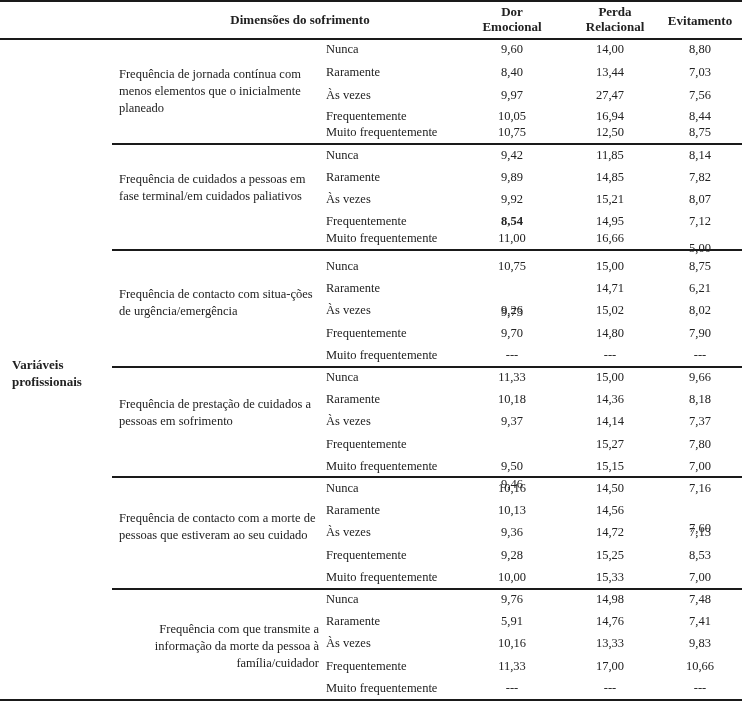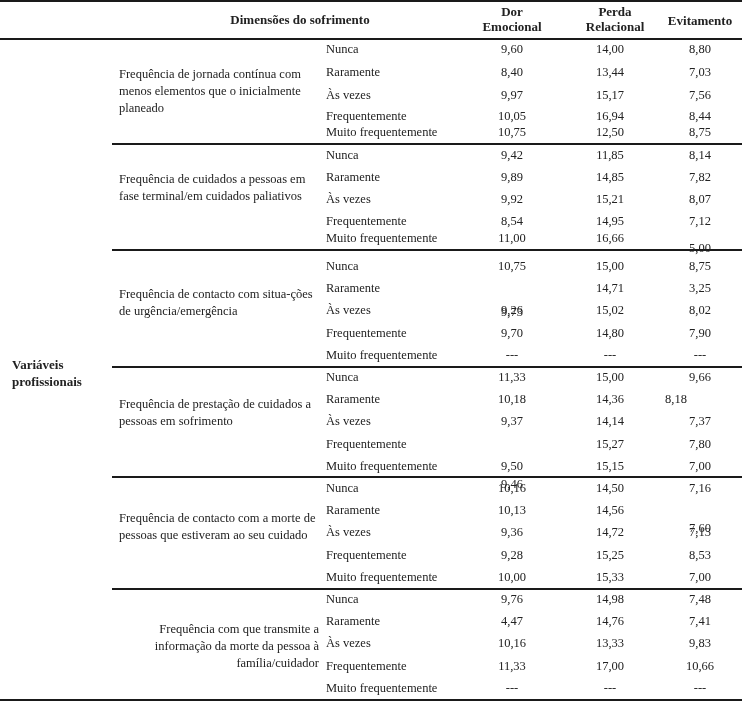--- a/index.html
+++ b/index.html
@@ -52,21 +52,21 @@
       </div>
       <div>
         <div class="abs lvl" style="top: 65px;">Raramente</div>
         <div class="abs num" style="left: 472px; top: 65px;">8,40</div>
         <div class="abs num" style="left: 570px; top: 65px;">13,44</div>
         <div class="abs num" style="left: 660px; top: 65px;">7,03</div>
       </div>
       <div>
         <div class="abs lvl" style="top: 88px;">Às vezes</div>
         <div class="abs num" style="left: 472px; top: 88px;">9,97</div>
-        <div class="abs num" style="left: 570px; top: 88px;">15,17</div>
+        <div class="abs num" style="left: 570px; top: 88px;">27,47</div>
         <div class="abs num" style="left: 660px; top: 88px;">7,56</div>
       </div>
       <div>
         <div class="abs lvl" style="top: 109px;">Frequentemente</div>
         <div class="abs num" style="left: 472px; top: 109px;">10,05</div>
         <div class="abs num" style="left: 570px; top: 109px;">16,94</div>
         <div class="abs num" style="left: 660px; top: 109px;">8,44</div>
       </div>
       <div>
         <div class="abs lvl" style="top: 125px;">Muito frequentemente</div>
@@ -90,21 +90,21 @@
         <div class="abs num" style="left: 660px; top: 170px;">7,82</div>
       </div>
       <div>
         <div class="abs lvl" style="top: 192px;">Às vezes</div>
         <div class="abs num" style="left: 472px; top: 192px;">9,92</div>
         <div class="abs num" style="left: 570px; top: 192px; text-align: center;">15,21</div>
         <div class="abs num" style="left: 660px; top: 192px;">8,07</div>
       </div>
       <div>
         <div class="abs lvl" style="top: 214px;">Frequentemente</div>
-        <div class="abs num" style="left: 472px; top: 214px;">8,54</div>
+        <div class="abs num" style="left: 472px; top: 214px; font-weight: bold;">8,54</div>
         <div class="abs num" style="left: 570px; top: 214px;">14,95</div>
         <div class="abs num" style="left: 660px; top: 214px;">7,12</div>
       </div>
       <div>
         <div class="abs lvl" style="top: 231px;">Muito frequentemente</div>
         <div class="abs num" style="left: 472px; top: 231px;">11,00</div>
         <div class="abs num" style="left: 570px; top: 231px;">16,66</div>
         <div class="abs num" style="left: 660px; top: 241px;">5,00</div>
       </div>
     </div>
@@ -113,21 +113,21 @@
       <div>
         <div class="abs lvl" style="top: 259px;">Nunca</div>
         <div class="abs num" style="left: 472px; top: 259px;">10,75</div>
         <div class="abs num" style="left: 570px; top: 259px;">15,00</div>
         <div class="abs num" style="left: 660px; top: 259px;">8,75</div>
       </div>
       <div>
         <div class="abs lvl" style="top: 281px;">Raramente</div>
         <div class="abs num" style="left: 472px; top: 281px; margin-top: 24px;">9,73</div>
         <div class="abs num" style="left: 570px; top: 281px;">14,71</div>
-        <div class="abs num" style="left: 660px; top: 281px;">3,25</div>
+        <div class="abs num" style="left: 660px; top: 281px;">6,21</div>
       </div>
       <div>
         <div class="abs lvl" style="top: 303px;">Às vezes</div>
         <div class="abs num" style="left: 472px; top: 303px;">9,26</div>
         <div class="abs num" style="left: 570px; top: 303px;">15,02</div>
         <div class="abs num" style="left: 660px; top: 303px;">8,02</div>
       </div>
       <div>
         <div class="abs lvl" style="top: 326px;">Frequentemente</div>
         <div class="abs num" style="left: 472px; top: 326px;">9,70</div>
@@ -146,21 +146,21 @@
       <div>
         <div class="abs lvl" style="top: 370px;">Nunca</div>
         <div class="abs num" style="left: 472px; top: 370px;">11,33</div>
         <div class="abs num" style="left: 570px; top: 370px;">15,00</div>
         <div class="abs num" style="left: 660px; top: 370px;">9,66</div>
       </div>
       <div>
         <div class="abs lvl" style="top: 392px;">Raramente</div>
         <div class="abs num" style="left: 472px; top: 392px;">10,18</div>
         <div class="abs num" style="left: 570px; top: 392px;">14,36</div>
-        <div class="abs num" style="left: 636px; top: 392px;">8,18</div>
+        <div class="abs num" style="left: 660px; top: 392px;">8,18</div>
       </div>
       <div>
         <div class="abs lvl" style="top: 414px;">Às vezes</div>
         <div class="abs num" style="left: 472px; top: 414px;">9,37</div>
         <div class="abs num" style="left: 570px; top: 414px;">14,14</div>
         <div class="abs num" style="left: 660px; top: 414px;">7,37</div>
       </div>
       <div>
         <div class="abs lvl" style="top: 437px;">Frequentemente</div>
         <div class="abs num" style="left: 472px; top: 437px; margin-top: 40px;">9,46</div>
@@ -210,21 +210,21 @@
     <div>
       <div class="abs varname" style="top: 621px; text-align: right;">Frequência com que transmite a informação da morte da pessoa à família/cuidador</div>
       <div>
         <div class="abs lvl" style="top: 592px;">Nunca</div>
         <div class="abs num" style="left: 472px; top: 592px;">9,76</div>
         <div class="abs num" style="left: 570px; top: 592px;">14,98</div>
         <div class="abs num" style="left: 660px; top: 592px;">7,48</div>
       </div>
       <div>
         <div class="abs lvl" style="top: 614px;">Raramente</div>
-        <div class="abs num" style="left: 472px; top: 614px;">4,47</div>
+        <div class="abs num" style="left: 472px; top: 614px;">5,91</div>
         <div class="abs num" style="left: 570px; top: 614px;">14,76</div>
         <div class="abs num" style="left: 660px; top: 614px;">7,41</div>
       </div>
       <div>
         <div class="abs lvl" style="top: 636px;">Às vezes</div>
         <div class="abs num" style="left: 472px; top: 636px;">10,16</div>
         <div class="abs num" style="left: 570px; top: 636px;">13,33</div>
         <div class="abs num" style="left: 660px; top: 636px;">9,83</div>
       </div>
       <div>

